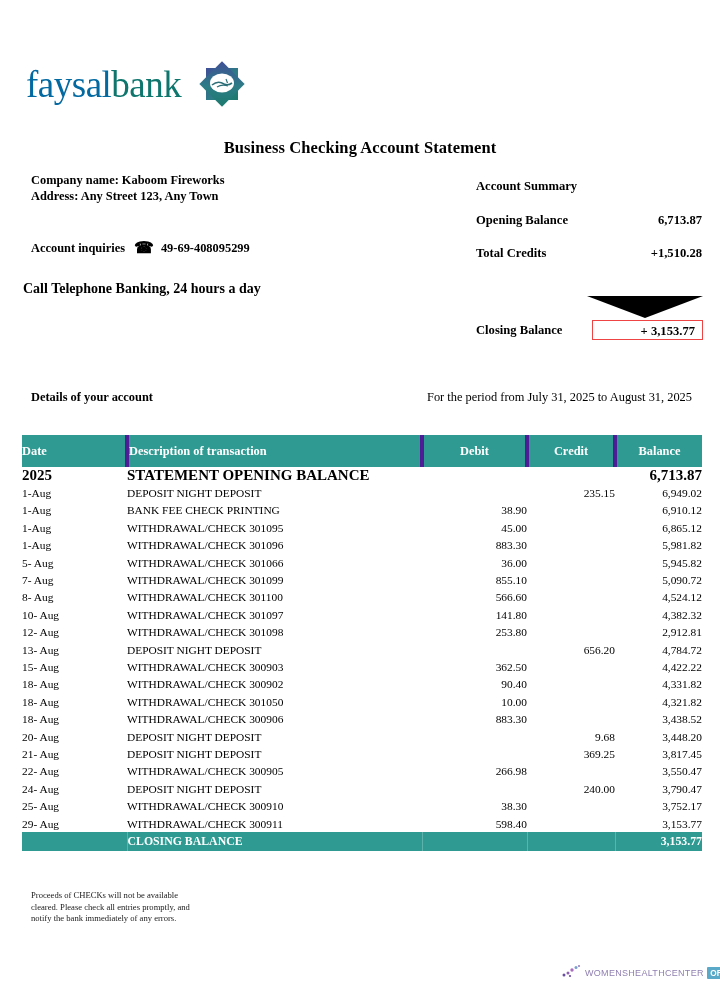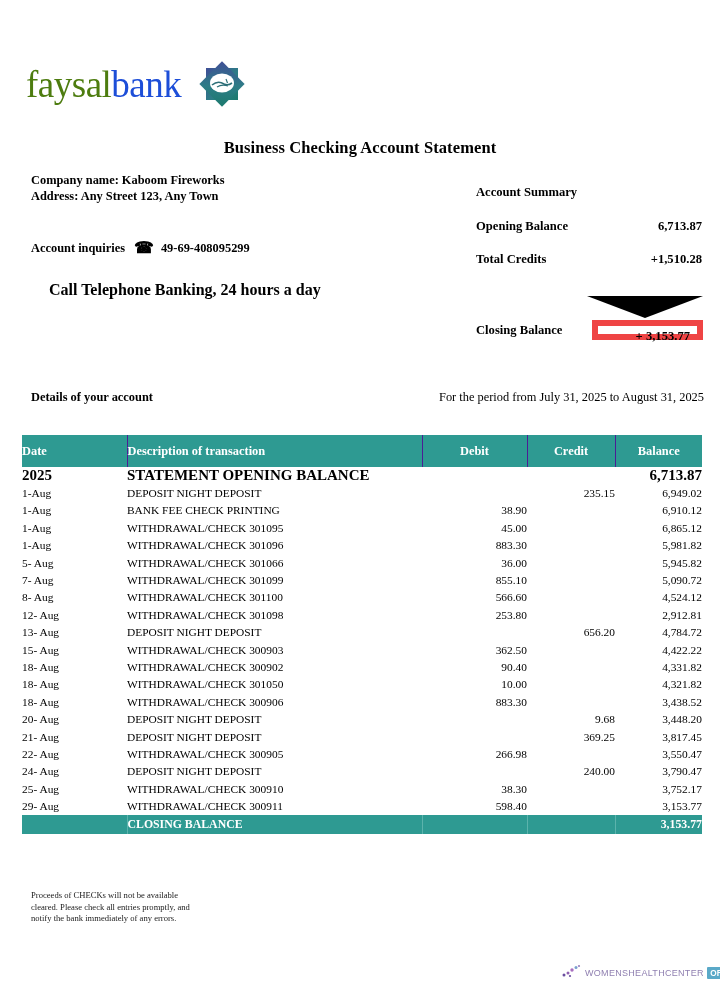--- a/index.html
+++ b/index.html
@@ -24,22 +24,22 @@
     display: flex;
     align-items: center;
   }
   .logo-wordmark {
     font-family: "Liberation Serif", serif;
     font-size: 37px;
     letter-spacing: -0.5px;
     line-height: 1;
     white-space: nowrap;
   }
-  .logo-faysal { color: #4d7c0f; }
-  .logo-bank   { color: #1d4ed8; font-family: Liberation Serif, serif; }
+  .logo-faysal { color: #0369a1; }
+  .logo-bank   { color: #0f766e; font-family: Liberation Serif, serif; }
   .logo-emblem {
     margin-left: 17px;
     width: 48px;
     height: 48px;
     position: relative;
   }
 
   
   .doc-title {
     position: absolute;
@@ -71,36 +71,36 @@
     align-items: center;
     white-space: nowrap;
   }
   .phone-glyph {
     font-size: 16px;
     margin: 0 7px 0 9px;
     line-height: 1;
   }
   .telbank-line {
     position: absolute;
-    left: 49px;
+    left: 23px;
     top: 281px;
-    font-size: 16px;
+    font-size: 14px;
     font-weight: bold;
   }
 
   
   .summary {
     position: absolute;
     left: 476px;
     top: 179px;
     width: 226px;
     font-size: 12.6px;
     font-weight: bold;
   }
-  .summary-title { margin-bottom: 19px; margin-top: 6px; }
+  .summary-title { margin-bottom: 19px; }
   .summary-row {
     display: flex;
     justify-content: space-between;
     margin-bottom: 18px;
     white-space: nowrap;
   }
   .summary-row .val { font-variant-numeric: tabular-nums; }
 
   .arrow-wrap {
     position: absolute;
@@ -116,41 +116,41 @@
     left: 476px;
     top: 320px;
     width: 227px;
     display: flex;
     align-items: center;
     justify-content: space-between;
     font-size: 12.6px;
     font-weight: bold;
   }
   .closing-box {
-    border: 6px solid #ef4444;
+    border: 1px solid #ef4444;
     width: 111px;
     height: 20px;
     line-height: 20px;
     text-align: right;
     padding-right: 7px;
     box-sizing: border-box;
     background: #ffffff;
   }
 
   
   .details-label {
     position: absolute;
     left: 31px;
     top: 390px;
     font-size: 12.4px;
     font-weight: bold;
   }
   .period-text {
     position: absolute;
-    right: 16px;
+    right: 28px;
     top: 390px;
     font-size: 12.4px;
     margin-left: 24px;
   }
 
   
   .statement-table {
     position: absolute;
     left: 22px;
     top: 435px;
@@ -159,21 +159,21 @@
     table-layout: fixed;
   }
   .statement-table th {
     background: #2e9a92;
     color: #ffffff;
     font-size: 12.4px;
     font-weight: bold;
     height: 32px;
     text-align: left;
     padding: 0;
-    border-right: 1px solid #4c1d95;
+    border-right: 4px solid #4c1d95;
   }
   .statement-table th:last-child { border-right: none; }
   .th-date  { padding-left: 12px; }
   .th-desc  { padding-left: 13px; }
   .th-debit, .th-credit, .th-balance { text-align: center !important; }
 
   .statement-table td {
     font-size: 11.4px;
     height: 17.4px;
     padding: 0;
@@ -370,20 +370,27 @@
         <td class="c-balance">5,090.72</td>
       </tr>
       <tr>
         <td class="c-date">8- Aug</td>
         <td class="c-desc">WITHDRAWAL/CHECK 301100</td>
         <td class="c-debit">566.60</td>
         <td class="c-credit"></td>
         <td class="c-balance">4,524.12</td>
       </tr>
       <tr>
+        <td class="c-date">10- Aug</td>
+        <td class="c-desc">WITHDRAWAL/CHECK 301097</td>
+        <td class="c-debit">141.80</td>
+        <td class="c-credit"></td>
+        <td class="c-balance">4,382.32</td>
+      </tr>
+      <tr>
         <td class="c-date">12- Aug</td>
         <td class="c-desc">WITHDRAWAL/CHECK 301098</td>
         <td class="c-debit">253.80</td>
         <td class="c-credit"></td>
         <td class="c-balance">2,912.81</td>
       </tr>
       <tr>
         <td class="c-date">13- Aug</td>
         <td class="c-desc">DEPOSIT NIGHT DEPOSIT</td>
         <td class="c-debit"></td>

